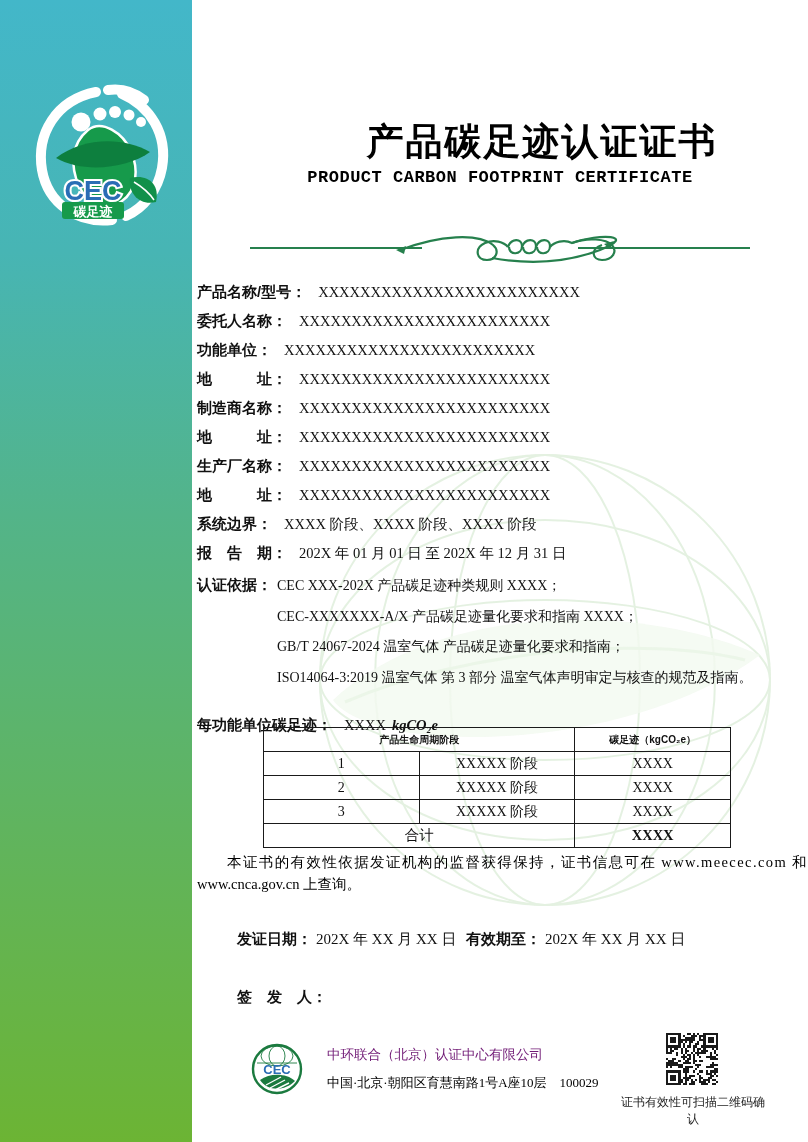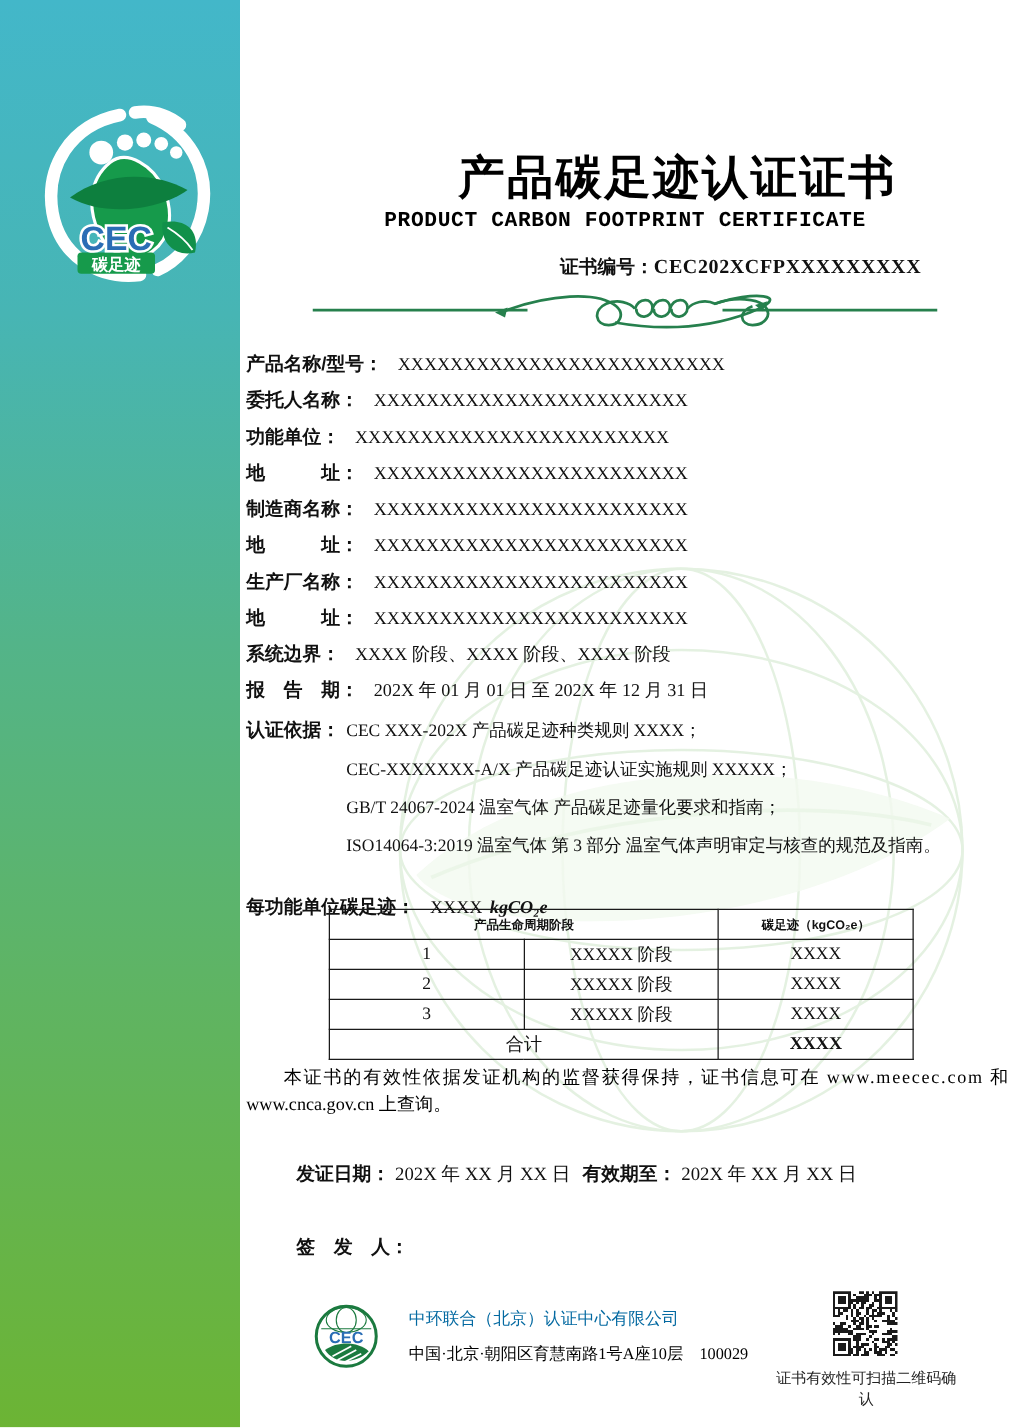--- a/index.html
+++ b/index.html
@@ -55,21 +55,21 @@
   .notice .l1{letter-spacing:1.4px;text-indent:30px;line-height:22px;white-space:nowrap;}
   .notice .l2{line-height:22px;white-space:nowrap;}
   
   .d-issue{position:absolute;left:237px;top:930px;font-size:15px;white-space:nowrap;}
   .d-expiry{position:absolute;left:466px;top:930px;font-size:15px;white-space:nowrap;}
   .d-issue .flabel,.d-expiry .flabel,.signer .flabel{font-weight:bold;}
   .dval{font-family:"Liberation Serif",serif;font-size:15px;margin-left:4px;}
   .signer{position:absolute;left:237px;top:988px;font-size:15px;}
   
   .seal{position:absolute;left:251px;top:1043px;width:52px;height:52px;}
-  .company{position:absolute;left:327px;top:1046px;font-size:13.5px;font-family:Liberation Sans, sans-serif;color:#0369a1;}
+  .company{position:absolute;left:327px;top:1046px;font-size:13.5px;font-family:Liberation Sans, sans-serif;color:#701a75;}
   .address{position:absolute;left:327px;top:1074px;font-size:13px;font-family:"Liberation Serif",serif;color:#000;}
   .qr{position:absolute;left:666px;top:1033px;width:52px;height:52px;}
   .qr-caption{position:absolute;left:620px;top:1094px;width:146px;text-align:center;font-size:12px;color:#222;}
 </style>
 </head>
 <body>
 
 <div class="page">
 
   <div class="band"></div>
@@ -104,23 +104,20 @@
       <ellipse cx="230" cy="230" rx="225" ry="80"></ellipse>
       <ellipse cx="230" cy="230" rx="225" ry="160"></ellipse>
     </g>
     <path d="M18,250 C120,155 320,150 445,205 C330,290 140,300 60,275 C40,268 25,260 18,250 Z" fill="#e9f4e4" opacity="0.85"></path>
     <path d="M30,252 C150,200 330,185 430,210" fill="none" stroke="#dcefd6" stroke-width="3"></path>
   </svg>
 
   <div class="title-cn">产品碳足迹认证证书</div>
   <div class="title-en">PRODUCT CARBON FOOTPRINT CERTIFICATE</div>
 
-  <div class="cert-no">
-    <span class="lbl">证书编号：</span><span class="val">CEC202XCFPXXXXXXXXX</span>
-  </div>
 
   <svg class="divider" viewBox="0 0 500 38">
     <g stroke="#26804d" stroke-width="2.2" fill="none">
       <line x1="0" y1="15" x2="172" y2="15"></line>
       <line x1="328" y1="15" x2="500" y2="15"></line>
       <path d="M150,17 C190,2 228,0 243,12 C250,18 246,27 237,27 C226,27 224,15 235,10 C244,6 254,9 258,14"></path>
       <path d="M258,14 c3,-9 14,-9 14,-1 c0,9 -13,10 -13,1"></path>
       <path d="M272,14 c3,-9 14,-9 14,-1 c0,9 -13,10 -13,1"></path>
       <path d="M286,14 c3,-9 14,-9 14,-1 c0,9 -13,10 -13,1"></path>
       <path d="M300,14 c4,-5 14,-8 22,-4 C350,0 388,2 350,17 C310,32 270,30 242,25"></path>
@@ -138,21 +135,21 @@
     <div class="frow"><span class="flabel">制造商名称：</span><span class="fvalue">XXXXXXXXXXXXXXXXXXXXXXXX</span></div>
     <div class="frow"><span class="flabel">地　　　址：</span><span class="fvalue">XXXXXXXXXXXXXXXXXXXXXXXX</span></div>
     <div class="frow"><span class="flabel">生产厂名称：</span><span class="fvalue">XXXXXXXXXXXXXXXXXXXXXXXX</span></div>
     <div class="frow"><span class="flabel">地　　　址：</span><span class="fvalue">XXXXXXXXXXXXXXXXXXXXXXXX</span></div>
     <div class="frow"><span class="flabel">系统边界：</span><span class="fvalue">XXXX 阶段、XXXX 阶段、XXXX 阶段</span></div>
     <div class="frow"><span class="flabel">报　告　期：</span><span class="fvalue">202X 年 01 月 01 日  至  202X 年 12 月 31 日</span></div>
   </div>
 
   <div class="basis">
     <div class="brow first"><span class="flabel">认证依据：</span><span class="bvalue">CEC XXX-202X 产品碳足迹种类规则 XXXX；</span></div>
-    <div class="brow indent"><span class="bvalue">CEC-XXXXXXX-A/X 产品碳足迹认证实施规则 XXXXX；</span></div>
+    <div class="brow indent"><span class="bvalue">CEC-XXXXXXX-A/X 产品碳足迹量化要求和指南 XXXX；</span></div>
     <div class="brow indent"><span class="bvalue">GB/T 24067-2024 温室气体 产品碳足迹量化要求和指南；</span></div>
     <div class="brow indent"><span class="bvalue">ISO14064-3:2019 温室气体 第 3 部分 温室气体声明审定与核查的规范及指南。</span></div>
   </div>
 
   <div class="perunit">
     <span class="flabel">每功能单位碳足迹：</span><span class="num">XXXX</span><span class="unit">kgCO₂e</span>
   </div>
 
   <table class="lc">
     <tbody>

